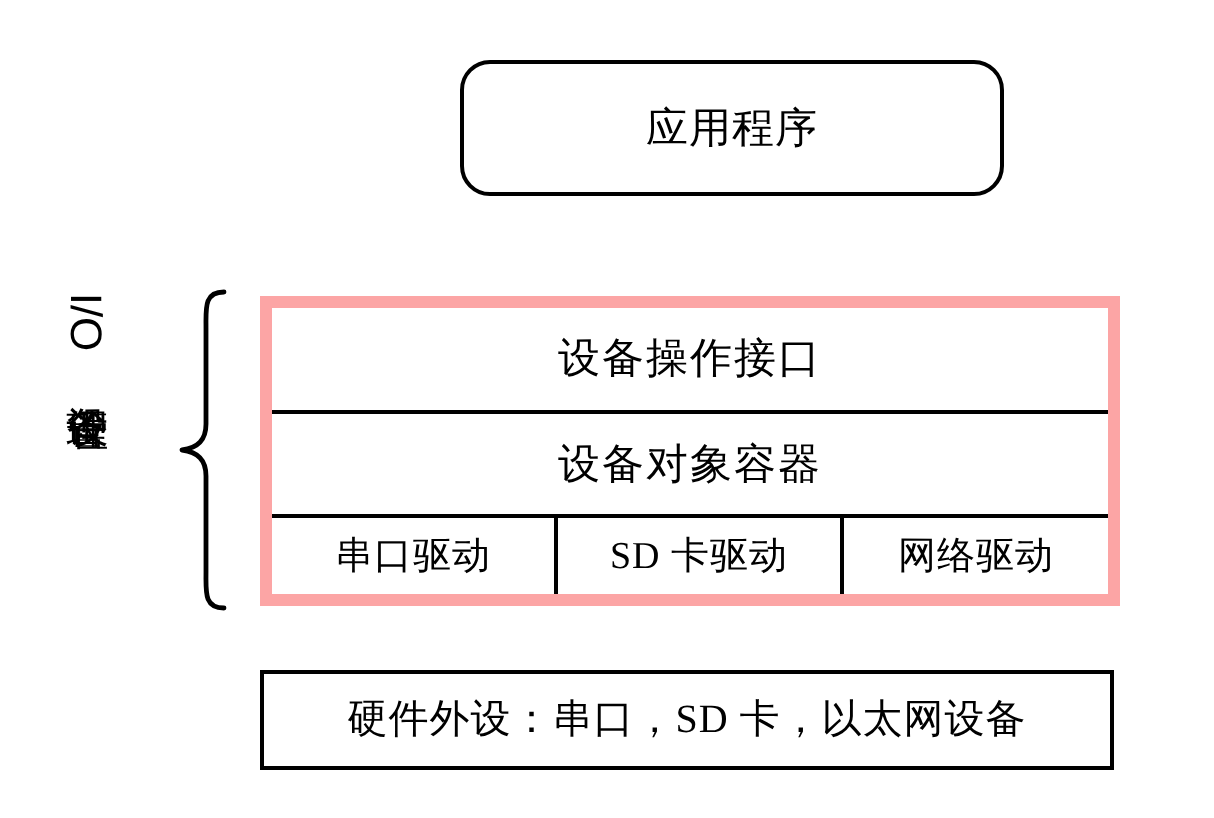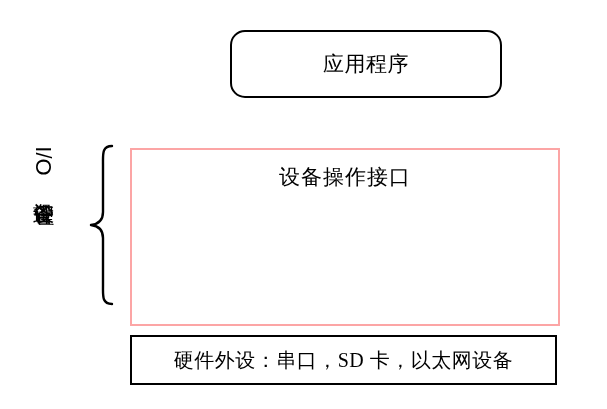--- a/index.html
+++ b/index.html
@@ -84,22 +84,22 @@
     height: 162px;
   }
   .brace svg { display: block; }
 
   
   .stack {
     position: absolute;
     left: 130px;
     top: 148px;
     width: 430px;
-    height: 178px;
-    border: 2px solid #fca5a5;
+    height: 155px;
+    border: 6px solid #fca5a5;
     box-sizing: border-box;
     background: #ffffff;
     display: flex;
     flex-direction: column;
   }
   .stack-row {
     box-sizing: border-box;
     display: flex;
     align-items: center;
     justify-content: center;
@@ -183,21 +183,35 @@
       <path d="M24 2 C14 2, 15 10, 15 20 L15 68 C15 76, 11 80, 3 81 C11 82, 15 86, 15 94 L15 142 C15 152, 14 160, 24 160" fill="none" stroke="#000000" stroke-width="2.4" stroke-linecap="round" stroke-linejoin="round"></path>
     </svg>
   </div>
 
   <div class="stack">
 
     <div class="stack-row row-interface">
       <span class="row-label">设备操作接口</span>
     </div>
 
-
+    <div class="stack-row row-container">
+      <span class="row-label">设备对象容器</span>
+    </div>
+
+    <div class="stack-row row-drivers">
+      <div class="driver-cell cell-serial">
+        <span class="cell-label">串口驱动</span>
+      </div>
+      <div class="driver-cell cell-sd">
+        <span class="cell-label">SD 卡驱动</span>
+      </div>
+      <div class="driver-cell cell-net">
+        <span class="cell-label">网络驱动</span>
+      </div>
+    </div>
 
   </div>
 
   <div class="hw-box">
     <span class="label">硬件外设：串口，SD 卡，以太网设备</span>
   </div>
 
 </div>
 
 </body></html>

